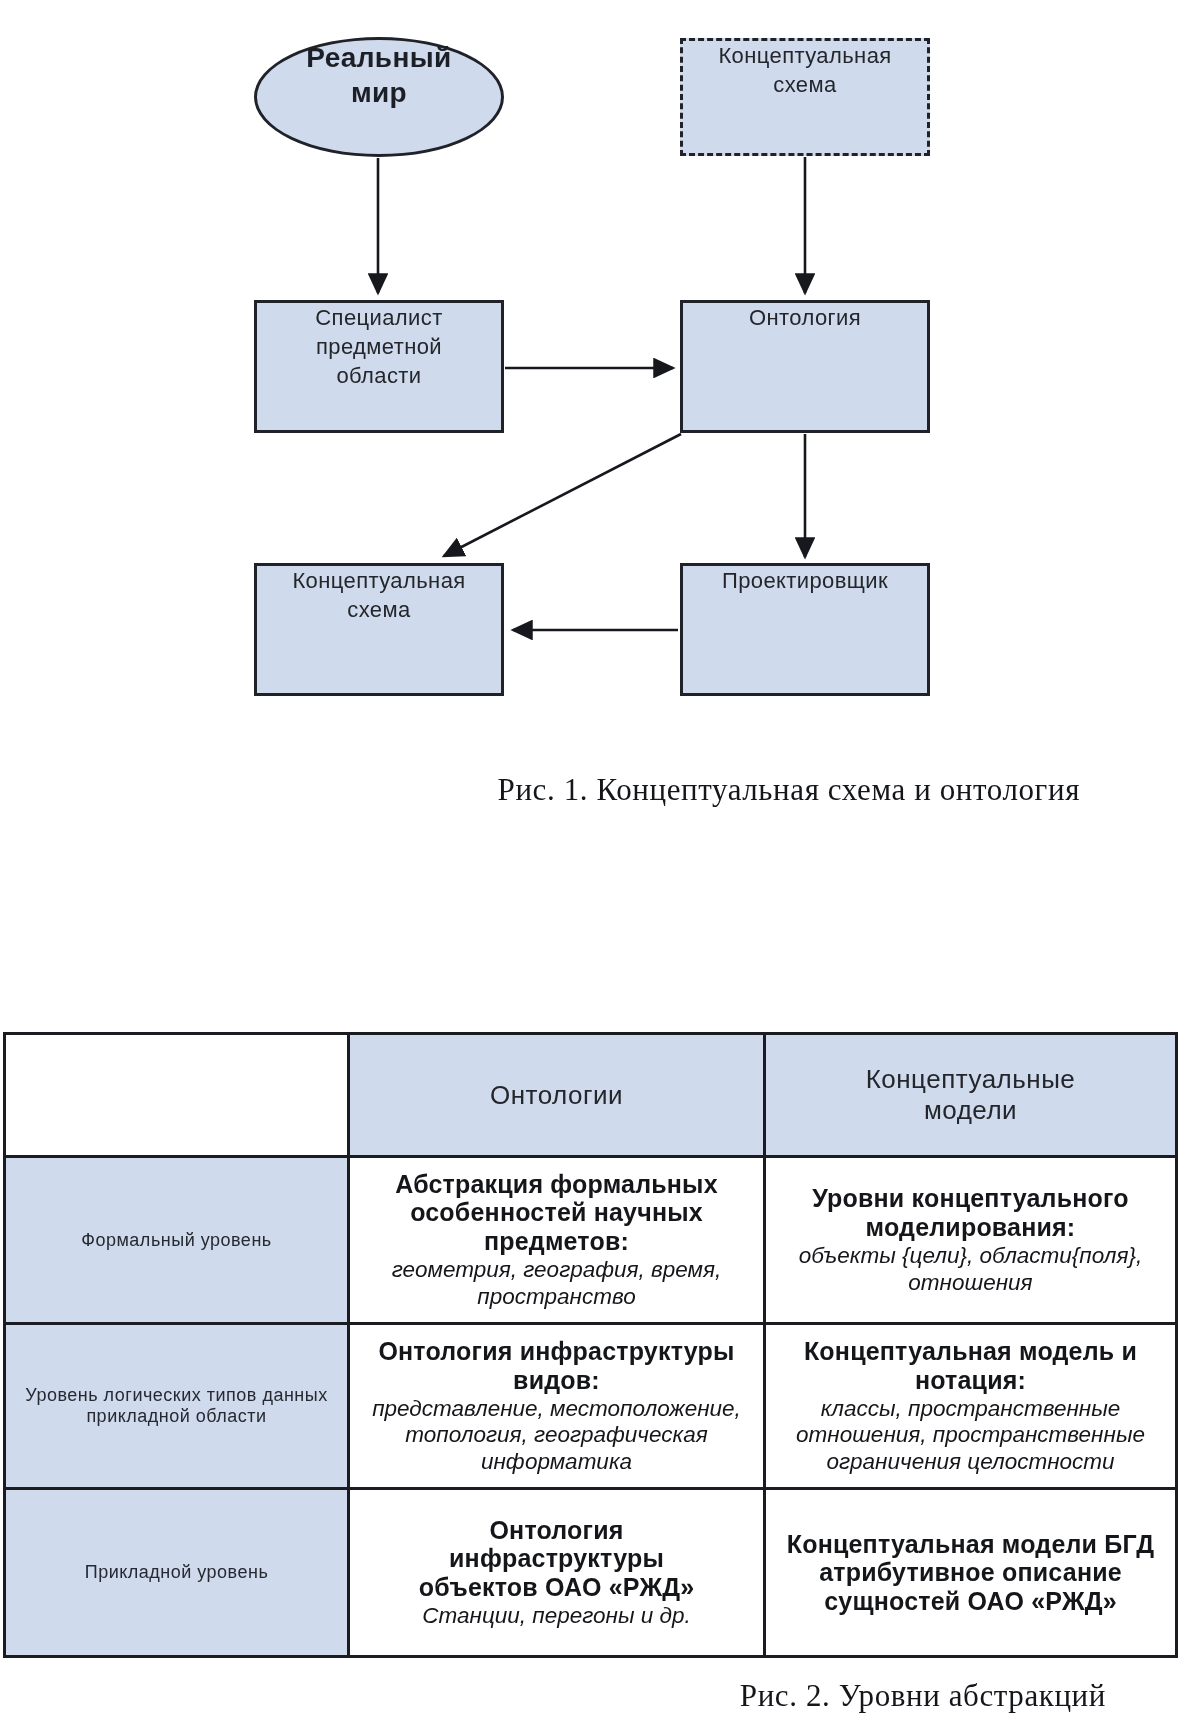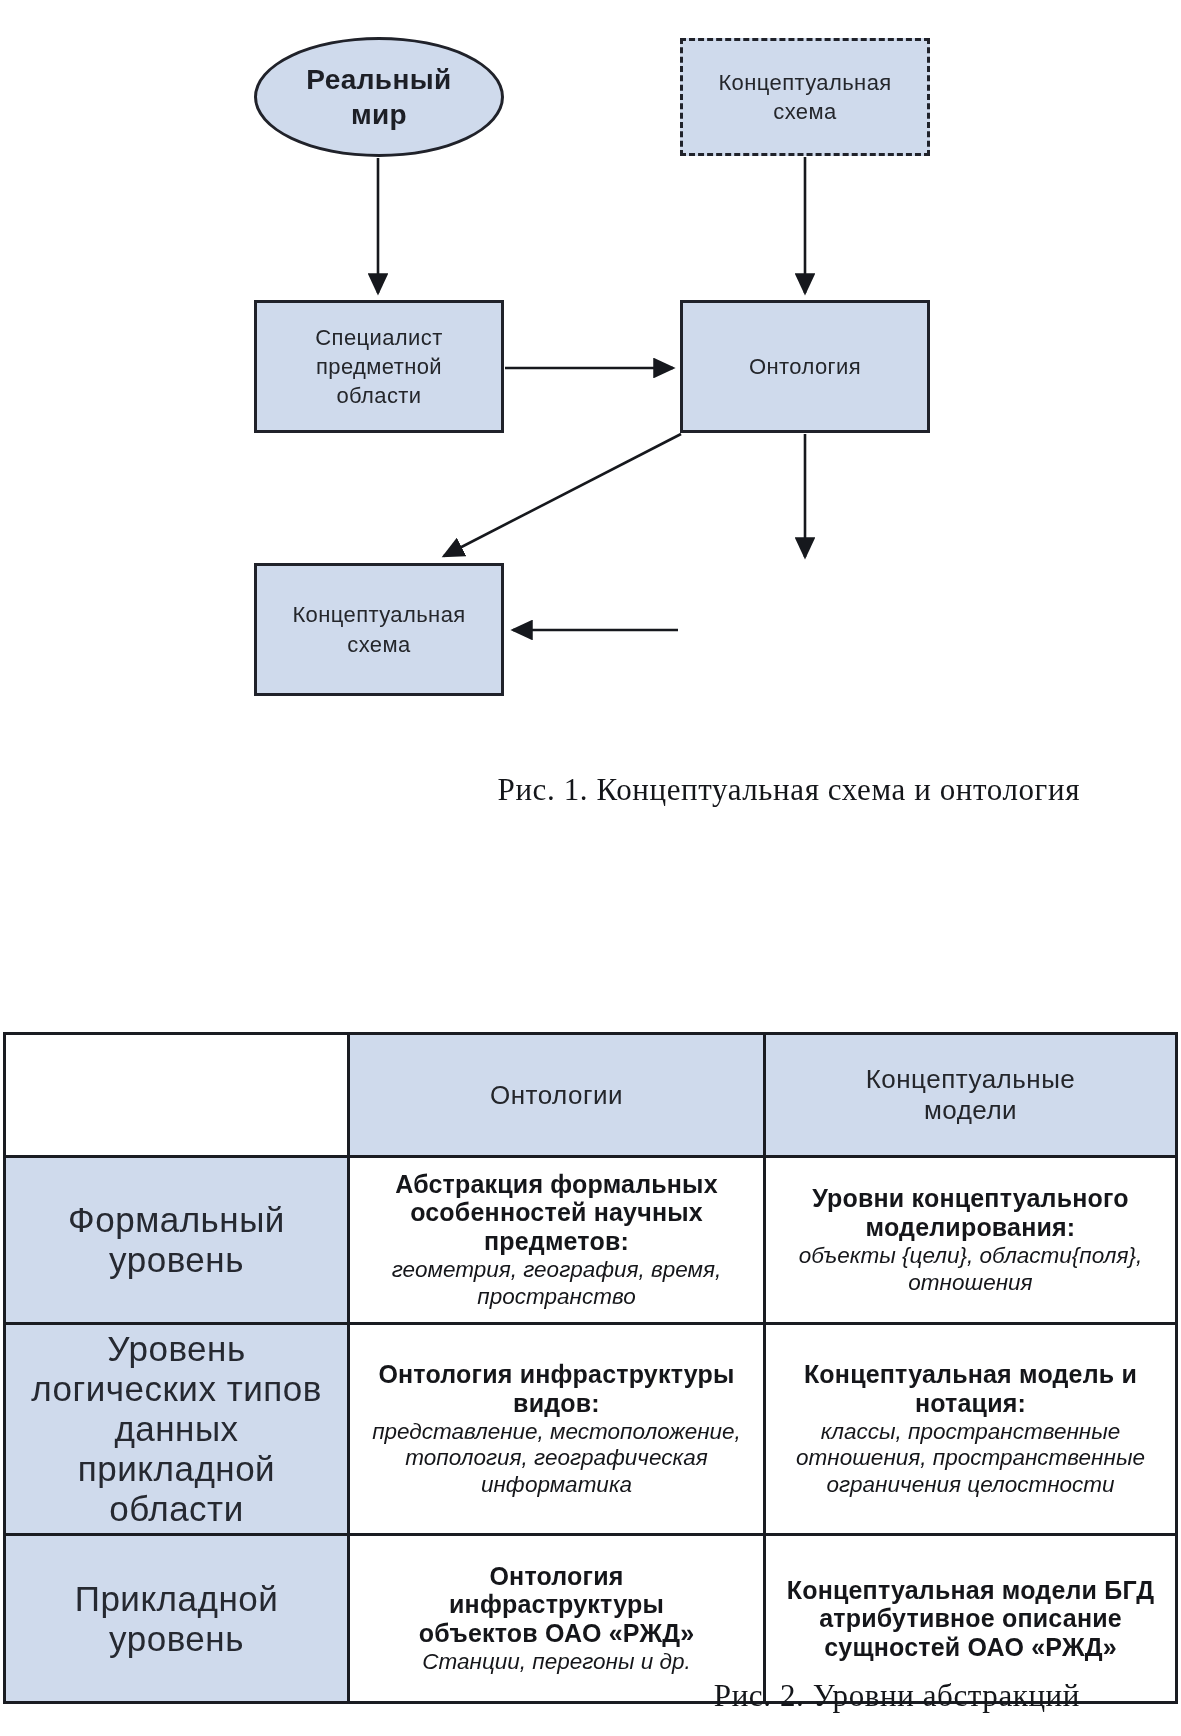--- a/index.html
+++ b/index.html
@@ -4,51 +4,51 @@
 <style>
   html,body{margin:0;padding:0;background:#ffffff;}
   .page{
     position:relative;width:1181px;height:1736px;background:#ffffff;overflow:hidden;
     font-family:"Liberation Sans",sans-serif;color:#24262b;
   }
   
   .fig1{position:absolute;left:0;top:0;width:1181px;height:830px;}
   .arrow-layer{position:absolute;left:0;top:0;width:1181px;height:830px;}
   .node{
-    position:absolute;display:flex;align-items:center;justify-content:center;
+    position:absolute;display:flex;align-items:flex-start;justify-content:center;
     background:#cfdaec;border:3px solid #20222a;box-sizing:border-box;
     text-align:center;font-size:22px;line-height:1.32;letter-spacing:.4px;color:#24262b;
   }
   .node.ellipse{
     border-radius:50%;font-weight:bold;font-size:28px;line-height:1.25;color:#1d1f26;
   }
   .node.dashed{border-style:dashed;}
   .node .lbl{display:inline-block;}
   .node .narrow-170{max-width:175px;}
   .node .narrow-150{max-width:160px;}
   .node .narrow-190{max-width:195px;}
   
   .caption{
     position:absolute;left:0;width:1080px;text-align:right;
     font-family:"Liberation Serif",serif;font-size:31px;color:#14161a;letter-spacing:.6px;
   }
   .caption.c1{top:772px;}
-  .caption.c2{top:1678px;}
+  .caption.c2{top:1678px;padding-left:26px;}
   
   table.levels{
     position:absolute;left:3px;top:1032px;width:1172px;
     border-collapse:collapse;table-layout:fixed;
   }
   table.levels td{
     border:3px solid #1a1c22;box-sizing:border-box;
     text-align:center;vertical-align:middle;padding:4px 14px;
   }
   td.corner{border:none;background:transparent;}
   td.head{background:#cfdaec;font-size:26px;letter-spacing:.5px;color:#24262b;}
-  td.rowlabel{background:#cfdaec;font-size:35px;letter-spacing:.5px;color:#262931;margin-top:26px;}
+  td.rowlabel{background:#cfdaec;font-size:18px;letter-spacing:.5px;color:#262931;margin-top:26px;}
   td.body{background:#ffffff;}
   .cell-title{display:block;font-weight:bold;font-size:25px;line-height:1.14;color:#15161a;letter-spacing:.2px;}
   .cell-detail{display:block;font-style:italic;font-size:22.5px;line-height:1.17;color:#15161a;margin-top:2px;}
   .narrow-260{display:inline-block;max-width:262px;}
   .narrow-330{display:inline-block;max-width:330px;}
 </style>
 </head>
 <body>
 
 <div class="page">
@@ -88,20 +88,23 @@
     </div>
 
     <div class="node" style="left:254px;top:300px;width:250px;height:133px;">
       <span class="lbl narrow-170">Специалист предметной области</span>
     </div>
 
     <div class="node" style="left:254px;top:563px;width:250px;height:133px;">
       <span class="lbl narrow-190">Концептуальная схема</span>
     </div>
 
+    <div class="node" style="left:680px;top:563px;width:250px;height:133px;">
+      <span class="lbl">Проектировщик</span>
+    </div>
   </div>
 
   <div class="caption c1">Рис. 1. Концептуальная схема и онтология</div>
 
   <table class="levels">
     <colgroup>
       <col style="width:344px">
         <col style="width:416px">
         <col style="width:412px">
     </colgroup>

